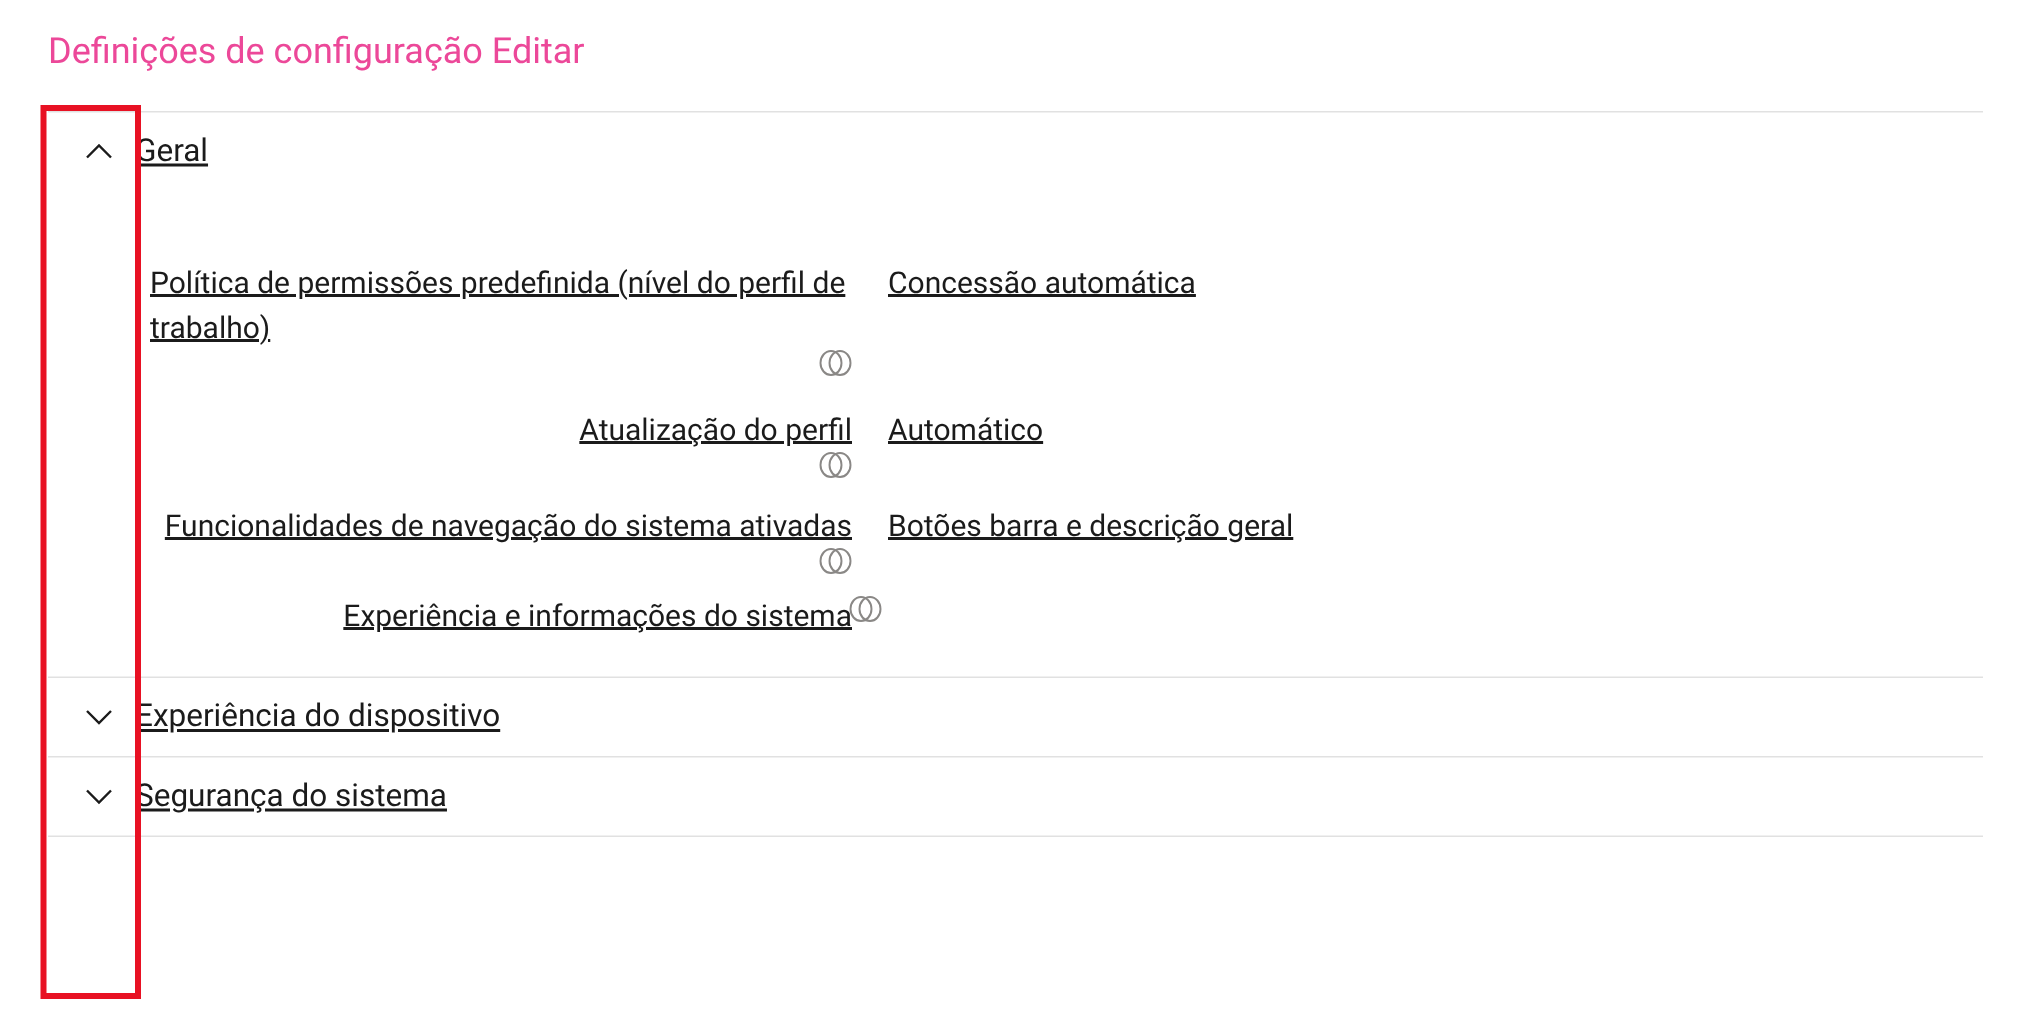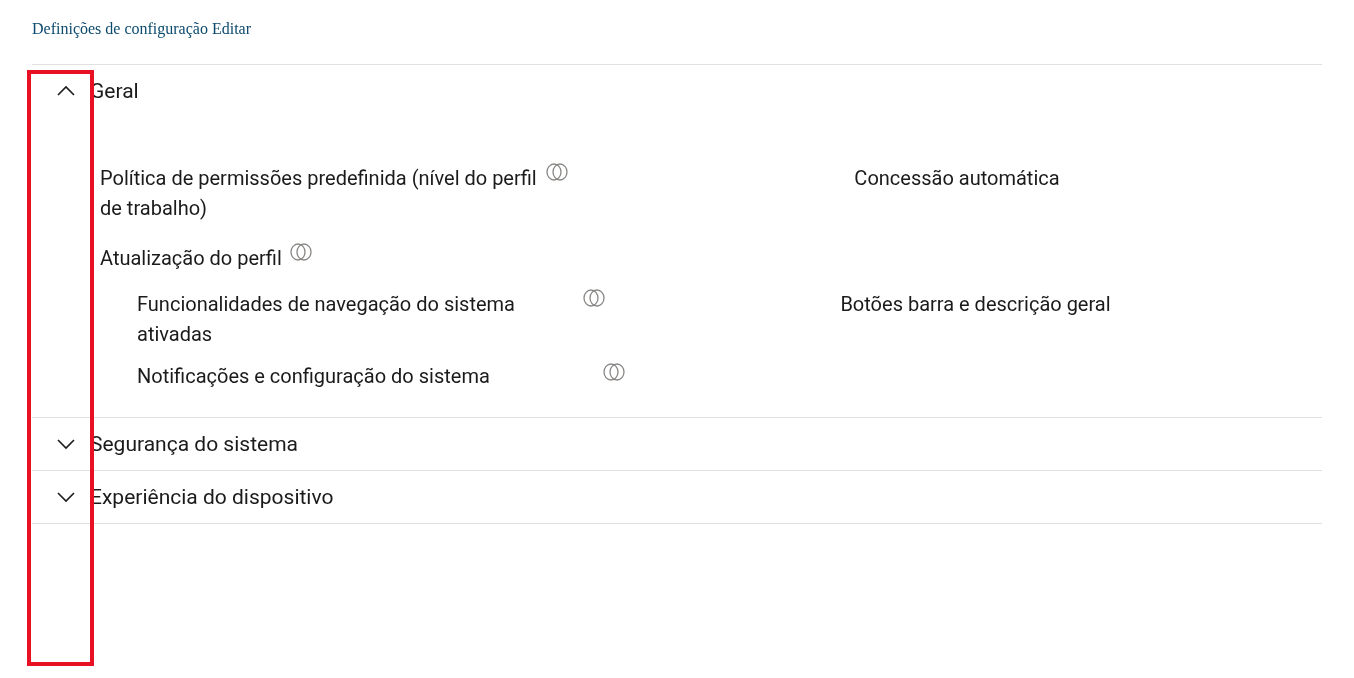--- a/index.html
+++ b/index.html
@@ -9,28 +9,28 @@
     font-family: "Segoe UI", -apple-system, BlinkMacSystemFont, Roboto, Arial, sans-serif;
     font-size: 20px;
     color: #1b1b1b;
     background: #ffffff;
     width: 1354px;
   }
   .page {
     padding: 20px 32px 10px 32px;
   }
   .title {
-    font-size: 16px;
+    font-size: 24px;
     font-weight: 400;
     margin: 0 0 26px 0;
-    color: #0c4a6e;
-    font-family: Liberation Serif, serif;
+    color: #ec4899;
   }
   .panel {
     border-top: 1px solid #e1e1e1;
+    text-decoration: underline;
   }
   .section {
     border-bottom: 1px solid #e1e1e1;
   }
   .section-header {
     display: flex;
     align-items: center;
     padding: 14px 0 14px 10px;
   }
   .chevron-cell {
@@ -48,37 +48,37 @@
     font-weight: 400;
   }
   .section-body {
     padding: 36px 0 20px 0;
   }
   .row {
     display: flex;
     align-items: flex-start;
     padding: 10px 0 10px 68px;
   }
-  .row.tight { padding-top: 6px; padding-bottom: 6px; margin-left: 37px; }
+  .row.tight { padding-top: 6px; padding-bottom: 6px; }
   .label-col {
     width: 492px;
     display: flex;
-    align-items: flex-start;
+    align-items: flex-end;
     position: relative;
     padding-right: 24px;
+    flex-direction: column;
   }
   .label-text {
     font-size: 20px;
     line-height: 30px;
   }
   .value-col {
     flex: 1;
     font-size: 20px;
     line-height: 30px;
-    text-align: center;
   }
   .info-icon {
     display: inline-block;
     margin-left: 8px;
     vertical-align: middle;
   }
   .info-icon.abs {
     position: absolute;
     right: 4px;
     top: 2px;
@@ -131,73 +131,74 @@
         <div class="row">
           <div class="label-col">
             <span class="label-text">Atualização do perfil</span>
             <span class="info-icon">
               <svg width="22" height="18" viewBox="0 0 22 18">
                   <ellipse cx="8" cy="9" rx="7" ry="8" fill="none" stroke="#8a8886" stroke-width="1.3"></ellipse>
                   <ellipse cx="14" cy="9" rx="7" ry="8" fill="none" stroke="#8a8886" stroke-width="1.3"></ellipse>
                 </svg>
             </span>
           </div>
+          <div class="value-col">Automático</div>
         </div>
 
         <div class="row tight">
           <div class="label-col">
             <span class="label-text">Funcionalidades de navegação do sistema ativadas</span>
             <span class="info-icon">
               <svg width="22" height="18" viewBox="0 0 22 18">
                   <ellipse cx="8" cy="9" rx="7" ry="8" fill="none" stroke="#8a8886" stroke-width="1.3"></ellipse>
                   <ellipse cx="14" cy="9" rx="7" ry="8" fill="none" stroke="#8a8886" stroke-width="1.3"></ellipse>
                 </svg>
             </span>
           </div>
           <div class="value-col">Botões barra e descrição geral</div>
         </div>
 
         <div class="row tight">
           <div class="label-col">
-            <span class="label-text">Notificações e configuração do sistema</span>
+            <span class="label-text">Experiência e informações do sistema</span>
             <span class="info-icon abs">
               <svg width="22" height="18" viewBox="0 0 22 18">
                   <ellipse cx="8" cy="9" rx="7" ry="8" fill="none" stroke="#8a8886" stroke-width="1.3"></ellipse>
                   <ellipse cx="14" cy="9" rx="7" ry="8" fill="none" stroke="#8a8886" stroke-width="1.3"></ellipse>
                 </svg>
             </span>
           </div>
         </div>
 
+      </div>
+    </div>
+
+    <div class="section">
+      <div class="section-header">
+        <span class="chevron-cell">
+          <span class="chevron">
+            <svg width="18" height="12" viewBox="0 0 18 12">
+                <path d="M1 2 L9 10 L17 2" fill="none" stroke="#1b1b1b" stroke-width="1.6"></path>
+              </svg>
+          </span>
+        </span>
+        <span class="section-title">Experiência do dispositivo</span>
       </div>
     </div>
 
     <div class="section">
       <div class="section-header">
         <span class="chevron-cell">
           <span class="chevron">
             <svg width="18" height="12" viewBox="0 0 18 12">
                 <path d="M1 2 L9 10 L17 2" fill="none" stroke="#1b1b1b" stroke-width="1.6"></path>
               </svg>
           </span>
         </span>
         <span class="section-title">Segurança do sistema</span>
       </div>
     </div>
 
-    <div class="section">
-      <div class="section-header">
-        <span class="chevron-cell">
-          <span class="chevron">
-            <svg width="18" height="12" viewBox="0 0 18 12">
-                <path d="M1 2 L9 10 L17 2" fill="none" stroke="#1b1b1b" stroke-width="1.6"></path>
-              </svg>
-          </span>
-        </span>
-        <span class="section-title">Experiência do dispositivo</span>
-      </div>
-    </div>
-
 
   </div>
 </div>
 
 <div class="highlight-box"></div>
 
 </body></html>

